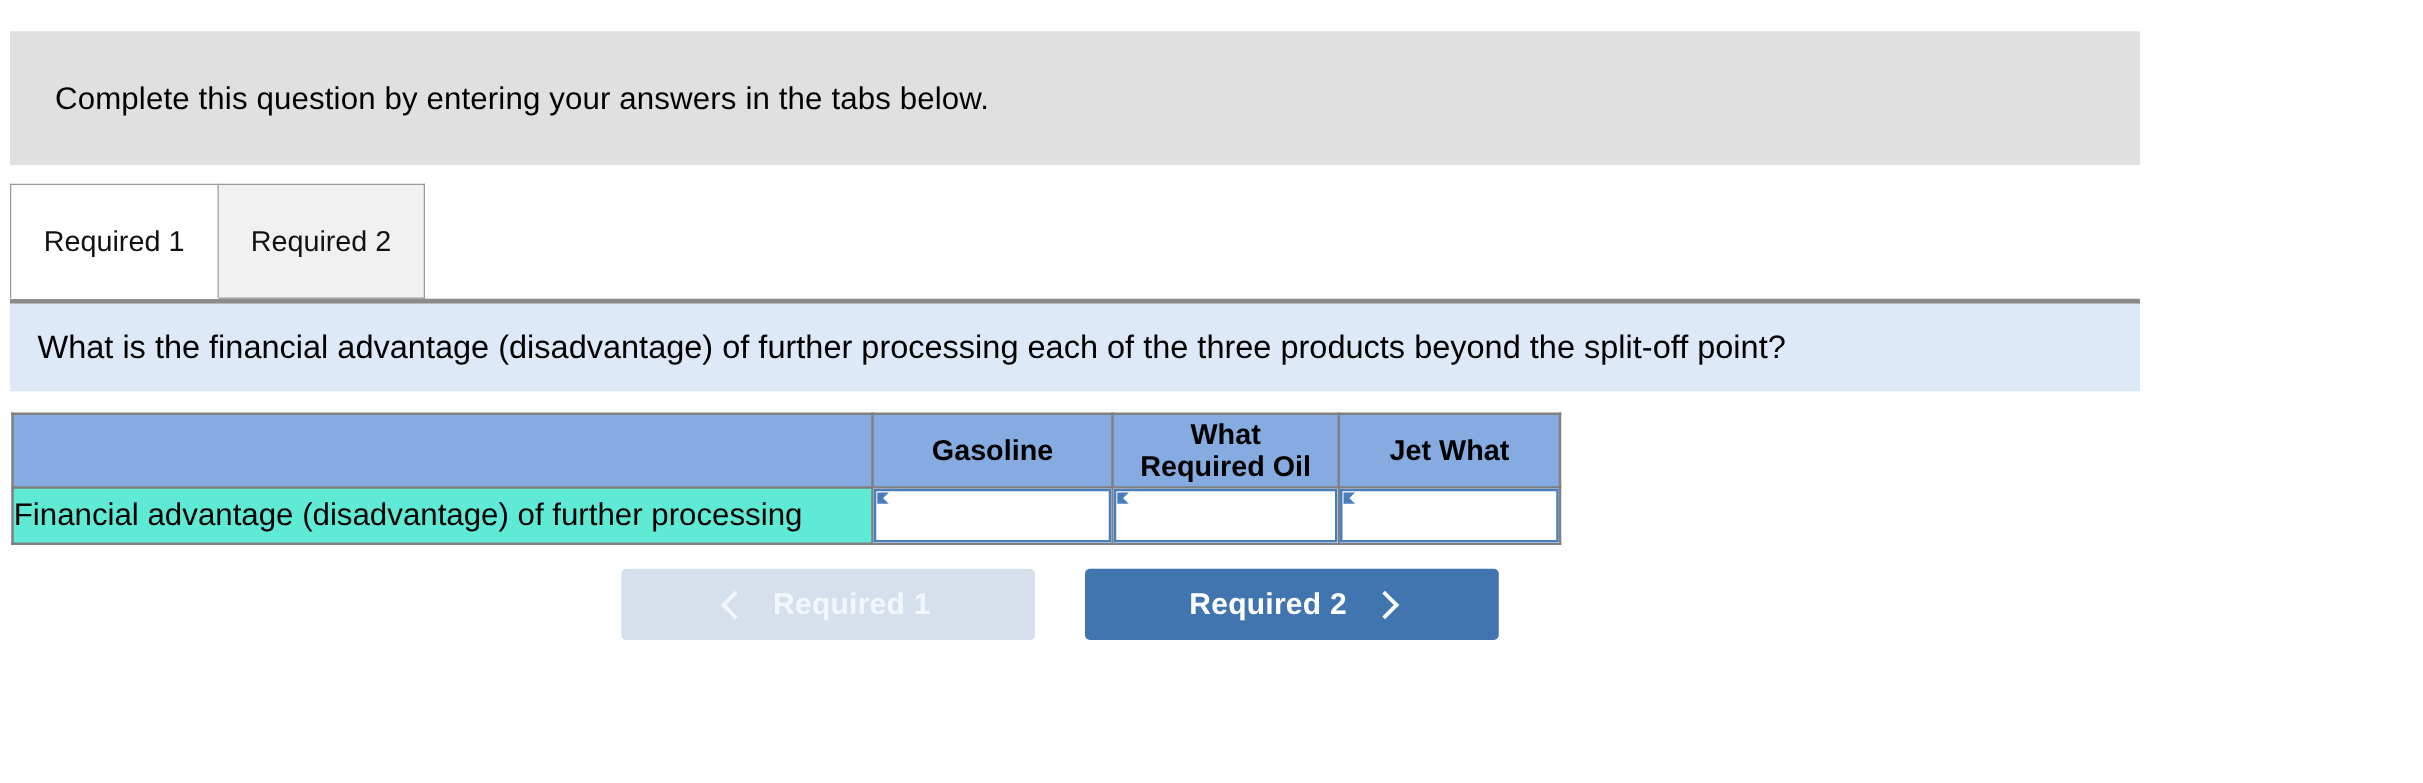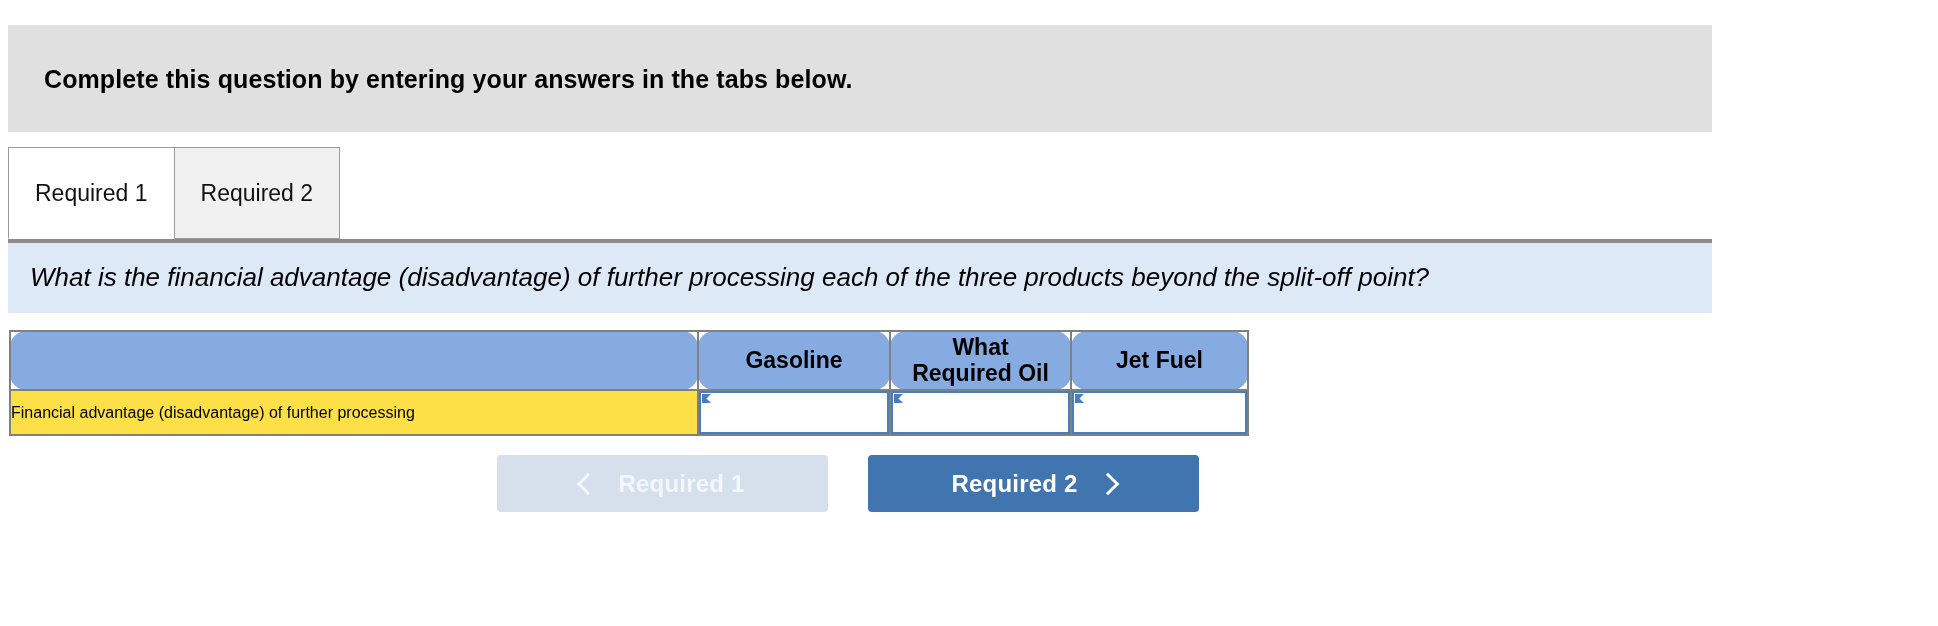--- a/index.html
+++ b/index.html
@@ -24,21 +24,21 @@
     width: 1704px;
     height: 107px;
     background: #e0e0e0;
     box-sizing: border-box;
   }
   #instruction-banner .banner-text {
     position: absolute;
     left: 36px;
     top: 40px;
     font-size: 25px;
-    font-weight: bold;
+    font-weight: normal;
     color: #000000;
     letter-spacing: 0.1px;
     white-space: nowrap;
   }
 
   
   #tab-strip {
     position: absolute;
     left: 8px;
     top: 147px;
@@ -90,21 +90,20 @@
     background: #dee9f7;
     box-sizing: border-box;
   }
   #question-band .question-text {
     position: absolute;
     left: 22px;
     top: 19px;
     font-size: 26px;
     color: #000000;
     white-space: nowrap;
-    font-style: italic;
   }
 
   
   #answer-table {
     position: absolute;
     left: 9px;
     top: 330px;
     border-collapse: collapse;
     table-layout: fixed;
   }
@@ -115,30 +114,29 @@
   }
   .hdr {
     background: #85abe0;
     color: #000000;
     font-size: 23px;
     font-weight: bold;
     text-align: center;
     vertical-align: middle;
     line-height: 1.12;
     height: 57px;
-    border-radius: 16px;
   }
   .hdr-blank { width: 686px; }
   .col-gas   { width: 190px; }
   .col-hho   { width: 179px; }
   .col-jet   { width: 175px; }
 
   .row-label {
-    background: #fde047;
-    font-size: 16px;
+    background: #5eead4;
+    font-size: 25px;
     color: #000000;
     height: 43px;
     padding-left: 8px;
     white-space: nowrap;
     vertical-align: middle;
   }
 
   .cell-input {
     background: #ffffff;
     height: 43px;
@@ -268,21 +266,21 @@
 
 <table id="answer-table">
   <thead>
     <tr>
       <th class="hdr hdr-blank"></th>
       <th class="hdr col-gas">Gasoline</th>
       <th class="hdr col-hho">
         <span>What</span><br>
         <span>Required Oil</span>
       </th>
-      <th class="hdr col-jet">Jet Fuel</th>
+      <th class="hdr col-jet">Jet What</th>
     </tr>
   </thead>
   <tbody>
     <tr>
       <td class="row-label">Financial advantage (disadvantage) of further processing</td>
 
       <td class="cell-input">
         <div class="input-box">
           <span class="corner-marker"></span>
           <input class="input-field" type="text" value="" style="">

